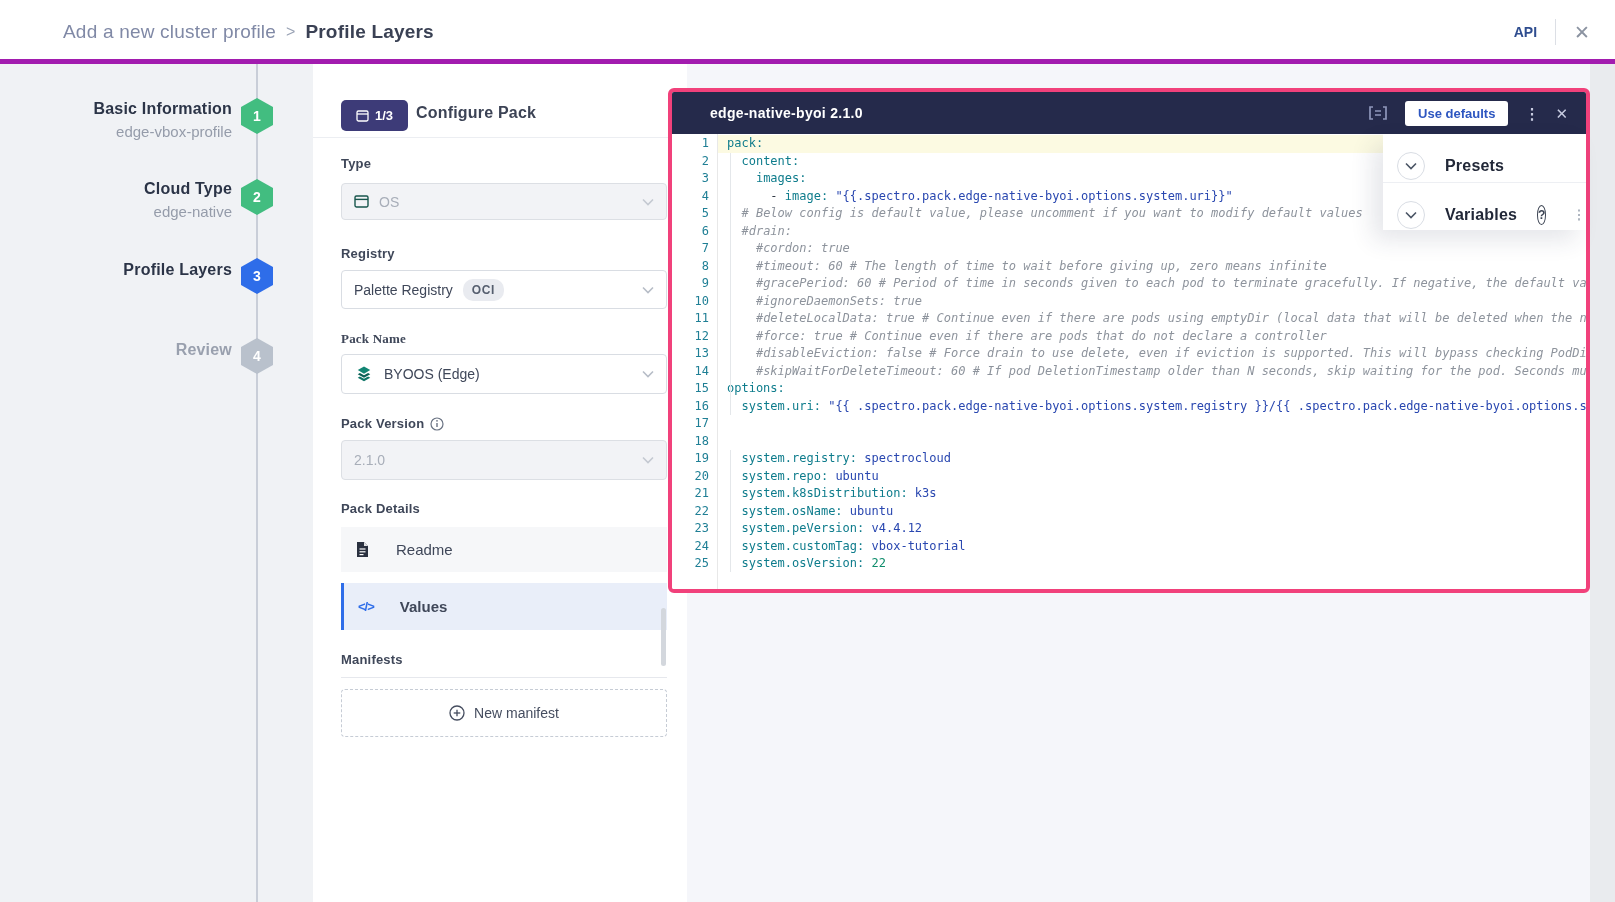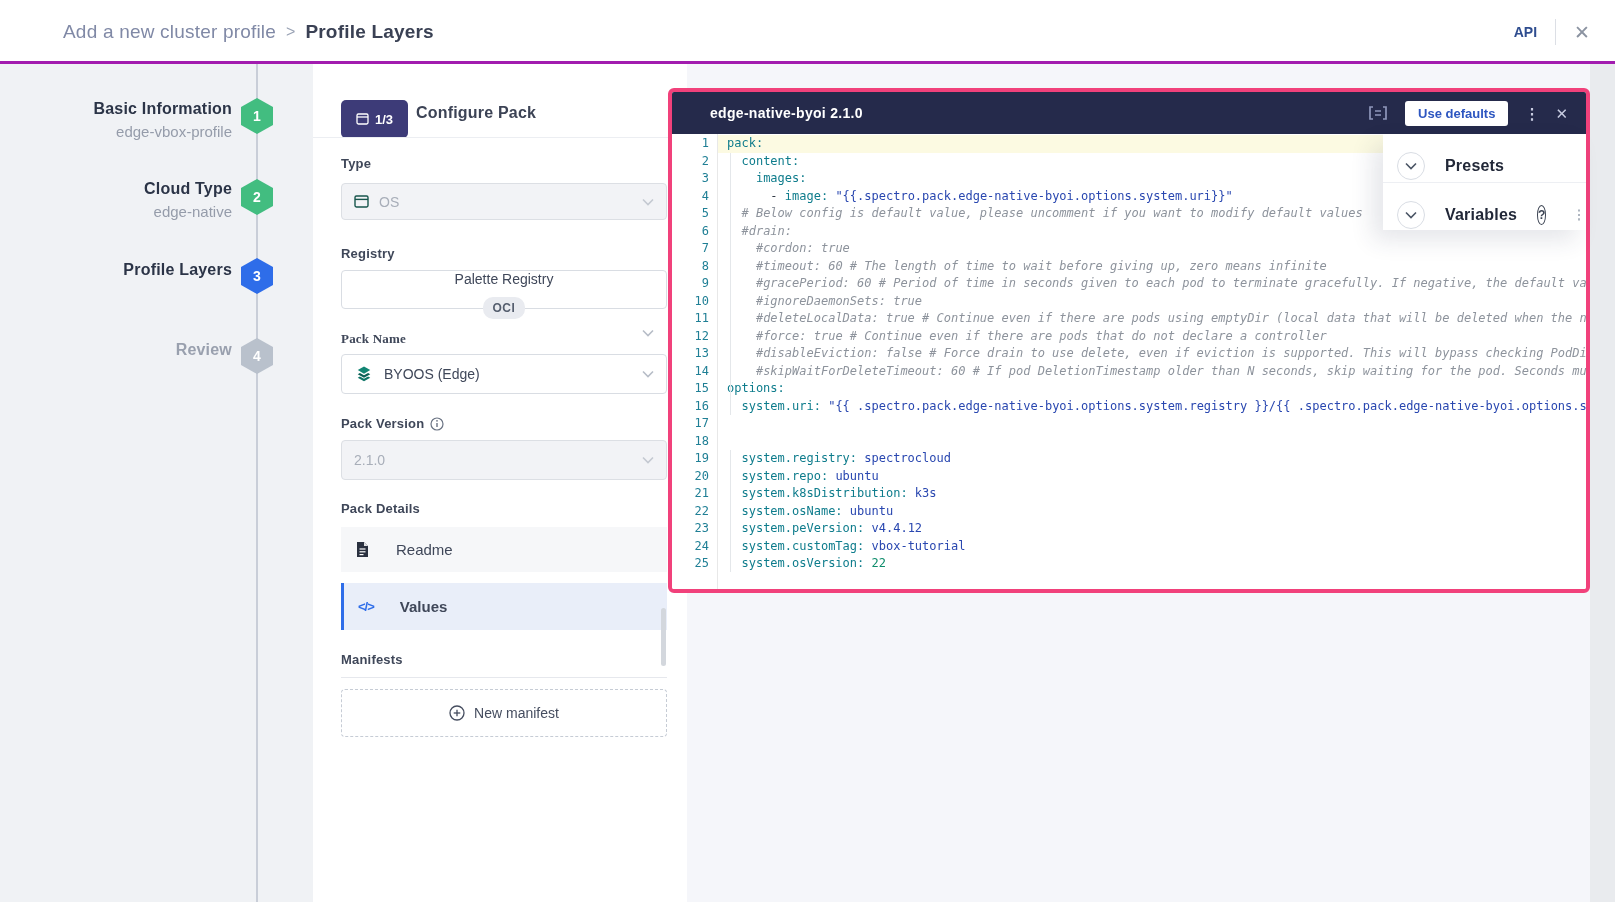--- a/index.html
+++ b/index.html
@@ -2,21 +2,21 @@
 <html><head>
 <meta charset="utf-8">
 <style>
   * { margin:0; padding:0; box-sizing:border-box; }
   html,body { background:#fff; }
   .app {
     position:relative; width:1615px; height:902px; overflow:hidden;
     font-family:"Liberation Sans", sans-serif; color:#3a4154; background:#fff;
   }
   
-  .top-header { position:absolute; left:0; top:0; width:1615px; height:64px; background:#fff; border-bottom:3px solid #a21caf; z-index:30; }
+  .top-header { position:absolute; left:0; top:0; width:1615px; height:64px; background:#fff; border-bottom:5px solid #a21caf; z-index:30; }
   .breadcrumb { position:absolute; left:63px; top:0; height:64px; display:flex; align-items:center; gap:10px; font-size:19px; }
   .bc-parent { color:#8089a6; letter-spacing:.2px; }
   .bc-sep { color:#9aa3b5; font-size:16px; }
   .bc-current { color:#3a4154; font-weight:600; letter-spacing:.2px; }
   .header-right { position:absolute; right:25px; top:0; height:64px; display:flex; align-items:center; gap:18px; }
   .api-link { color:#2f4d8f; font-size:14px; font-weight:600; background:none; border:none; cursor:pointer; font-family:inherit; }
   .header-divider { width:1px; height:26px; background:#dcdfe5; }
   .header-close { color:#8b93a1; font-size:19px; background:none; border:none; cursor:pointer; line-height:1; }
   
   .left-panel { position:absolute; left:0; top:64px; width:313px; height:838px; background:#f0f2f5; }
@@ -27,21 +27,21 @@
   .step-sub { font-size:15px; color:#959caa; margin-top:5px; }
   .hex { position:absolute; width:32px; height:36px; left:241px; display:flex; align-items:center; justify-content:center;
          clip-path:polygon(50% 0,100% 25%,100% 75%,50% 100%,0 75%,0 25%);
          color:#fff; font-size:14px; font-weight:600; }
   .hex.done { background:#42bd80; }
   .hex.active { background:#2e6de9; }
   .hex.pending { background:#b9c1cc; }
   
   .mid-panel { position:absolute; left:313px; top:64px; width:374px; height:838px; background:#fff; }
   .mid-head-divider { position:absolute; left:0; top:73px; width:374px; height:1px; background:#eceef2; }
-  .step-badge { position:absolute; left:28px; top:36px; width:67px; height:38px; background:#3d3b78; border-radius:5px;
+  .step-badge { position:absolute; left:28px; top:36px; width:67px; height:31px; background:#3d3b78; border-radius:5px;
                 display:flex; align-items:center; justify-content:center; gap:6px; color:#fff; font-size:13px; font-weight:600; }
   .cfg-title { position:absolute; left:103px; top:40px; font-size:16px; font-weight:600; color:#3c4355; letter-spacing:.2px; }
   .field-label { position:absolute; left:28px; font-size:13px; font-weight:700; color:#3f4759; letter-spacing:.2px; }
   .select { position:absolute; left:28px; width:326px; border:1px solid #d9dde3; border-radius:4px; background:#fff;
             display:flex; align-items:center; padding:0 12px; gap:10px; font-size:14px; color:#3f4759; cursor:pointer; }
   .select.disabled { background:#f2f3f6; border-color:#dcdfe4; color:#a8aeb9; cursor:default; }
   .select .chev { margin-left:auto; }
   .pill { background:#e9ebf0; color:#555e6e; font-size:12px; font-weight:700; letter-spacing:.6px; padding:4px 9px; border-radius:10px; }
   .detail-row { position:absolute; left:28px; width:326px; display:flex; align-items:center; gap:26px; padding:0 14px;
                 font-size:15px; color:#3f4759; cursor:pointer; }
@@ -167,21 +167,21 @@
       </span>
       <span>OS</span>
       <span class="chev">
         <svg width="12" height="8" viewBox="0 0 12 8">
             <polyline points="1,1.5 6,6.5 11,1.5" fill="none" stroke="#c4c9d1" stroke-width="1.6"></polyline>
           </svg>
       </span>
     </div>
 
     <div class="field-label" style="top:182px;">Registry</div>
-    <div class="select" style="top:206px; height:39px;flex-direction:column;">
+    <div class="select" style="top:206px; height:39px;">
       <span>Palette Registry</span>
       <span class="pill">OCI</span>
       <span class="chev">
         <svg width="12" height="8" viewBox="0 0 12 8">
             <polyline points="1,1.5 6,6.5 11,1.5" fill="none" stroke="#b7bdc7" stroke-width="1.6"></polyline>
           </svg>
       </span>
     </div>
 
     <div class="field-label" style="top:267px;font-family:Liberation Serif, serif;">Pack Name</div>

